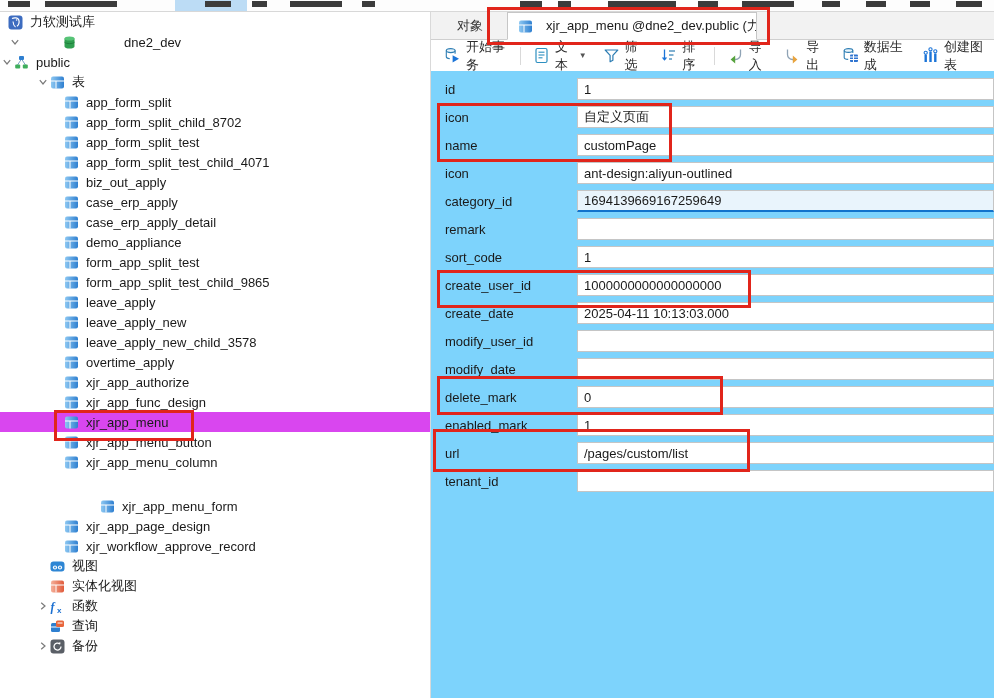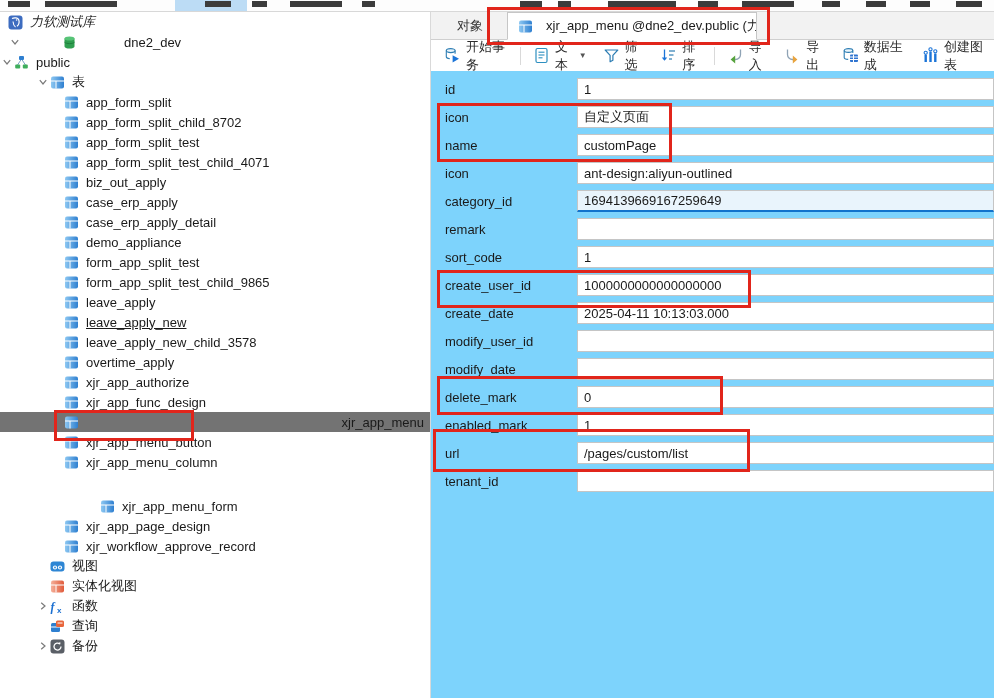--- a/index.html
+++ b/index.html
@@ -9,21 +9,21 @@
   
   #top-ribbon{position:absolute;left:0;top:0;width:994px;height:11px;background:#fdfdfd;
               border-bottom:1px solid #d8d8d8;}
   .rib-dash{position:absolute;top:1px;height:6px;background:#3c3c3c;}
   .rib-hl{position:absolute;left:175px;top:0;width:72px;height:11px;background:#bcdcf5;}
 
   
   #sidebar{position:absolute;left:0;top:12px;width:430px;bottom:0;background:#fff;
            border-right:1px solid #d9d9d9;overflow:hidden;}
   .tree-row{display:flex;align-items:center;height:20px;font-size:13px;white-space:nowrap;cursor:default;}
-  .tree-row.selected{background:#737373;justify-content:space-between;}
+  .tree-row.selected{background:#d946ef;}
   .chev{width:14px;flex:none;display:flex;justify-content:center;align-items:center;}
   .chev svg{display:block;}
   .chev.expanded svg{transform:rotate(90deg);}
   .ticon{width:15px;height:15px;margin-right:7px;flex:none;}
   .ticon svg{display:block;}
   .tree-label{padding-right:6px;}
 
   
   #right{position:absolute;left:431px;top:12px;right:0;bottom:0;background:#7dd3fc;}
   #tabbar{height:27px;background:#f2f2f2;border-bottom:1px solid #cfcfcf;display:flex;align-items:stretch;}
@@ -73,21 +73,21 @@
       <div class="rib-dash" style="left: 698px; width: 20px;"></div>
       <div class="rib-dash" style="left: 742px; width: 52px;"></div>
       <div class="rib-dash" style="left: 822px; width: 18px;"></div>
       <div class="rib-dash" style="left: 866px; width: 20px;"></div>
       <div class="rib-dash" style="left: 910px; width: 20px;"></div>
       <div class="rib-dash" style="left: 956px; width: 26px;"></div>
     </div>
 
   <aside id="sidebar">
     <div id="tree">
-        <div class="tree-row" style="padding-left: 8px; font-style: italic;">
+        <div class="tree-row" style="padding-left: 8px;">
           <span class="ticon">
             <svg width="15" height="15" viewBox="0 0 15 15">
               <rect x="0.5" y="0.5" width="14" height="14" rx="3" fill="#3d6cc0"></rect>
               <path d="M4 3.5c2.5-1.2 6-.8 6.8 1.5.7 2.2-.3 5-1.8 6.3" fill="none" stroke="#fff" stroke-width="1.2"></path>
               <path d="M5 6.5c.2 2.5 1 4.5 2.5 5.5" fill="none" stroke="#fff" stroke-width="1.1"></path>
               <circle cx="8.6" cy="5" r="0.8" fill="#fff"></circle>
             </svg>
           </span>
           <span class="tree-label">力软测试库</span>
         </div>
@@ -313,21 +313,21 @@
                   <stop offset="1" stop-color="#2e7fd0"></stop>
                 </linearGradient>
               </defs>
               <rect x="1" y="1.5" width="13" height="12" rx="2" fill="url(#tg)"></rect>
               <line x1="1" y1="6" x2="14" y2="6" stroke="#fff"></line>
               <line x1="6" y1="6" x2="6" y2="13.5" stroke="#fff"></line>
             </svg>
           </span>
           <span class="tree-label">leave_apply</span>
         </div>
-        <div class="tree-row" style="padding-left: 64px; text-decoration: underline;">
+        <div class="tree-row" style="padding-left: 64px;">
           <span class="ticon">
             <svg width="15" height="15" viewBox="0 0 15 15">
               <defs>
                 <linearGradient id="tg" x1="0" y1="0" x2="1" y2="0">
                   <stop offset="0" stop-color="#8ec8f2"></stop>
                   <stop offset="1" stop-color="#2e7fd0"></stop>
                 </linearGradient>
               </defs>
               <rect x="1" y="1.5" width="13" height="12" rx="2" fill="url(#tg)"></rect>
               <line x1="1" y1="6" x2="14" y2="6" stroke="#fff"></line>

